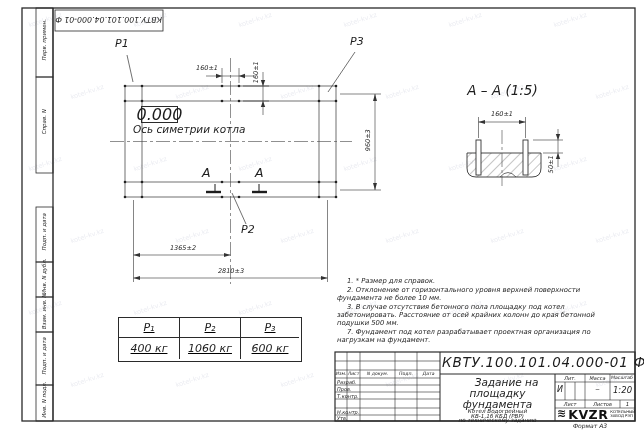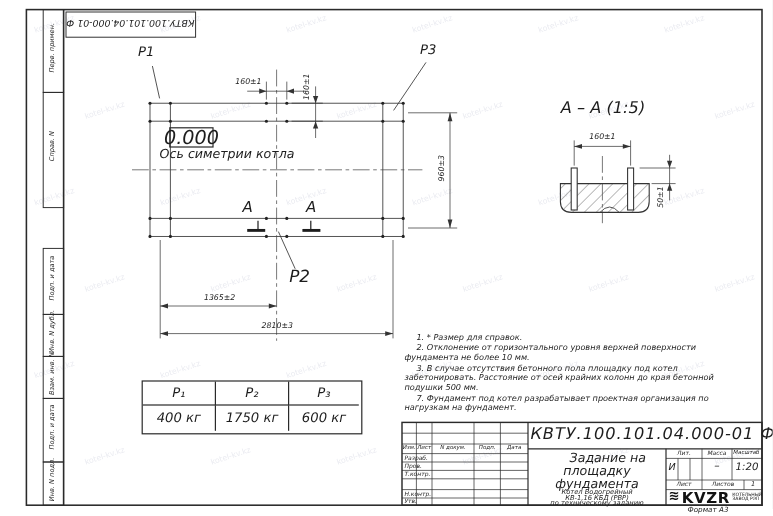--- a/index.html
+++ b/index.html
@@ -11,21 +11,21 @@
   .r{transform:rotate(-90deg);}
   .flip{transform:rotate(180deg);}
   .boxed{border:0.8px solid #2a2a2a;display:flex;align-items:center;justify-content:center;}
   svg{position:absolute;left:0;top:0;}
   .wm{position:absolute;font:6.5px "DejaVu Sans",sans-serif;color:rgba(70,80,130,0.12);
       transform:rotate(-18deg);white-space:nowrap;pointer-events:none;}
   .note{position:relative;font:italic 6.8px/1.18 "DejaVu Sans",sans-serif;color:#1d1d1d;
         text-indent:10px;margin:0 0 1px 0;}
   .cell{display:flex;align-items:center;justify-content:center;font-style:italic;color:#1d1d1d;}
   .ptable{position:absolute;left:118px;top:317px;width:182px;height:43px;border:1px solid #2a2a2a;
-          display:grid;grid-template-columns:61px 61px 58px;grid-template-rows:20px 21px;}
+          display:grid;grid-template-columns:61px 61px 58px;grid-template-rows:20px 21px;text-decoration:underline;}
   .ptable .cell{border-right:0.8px solid #2a2a2a;border-bottom:0.8px solid #2a2a2a;font-size:11px;}
   .ptable .cell:nth-child(3n){border-right:none;text-align:center;}
   .ptable .cell:nth-child(n+4){border-bottom:none;}
   .logo{position:absolute;left:557px;top:407px;width:78px;height:14px;display:flex;
         align-items:center;gap:2px;color:#111;}
   .logo .mark{font-size:11px;font-weight:bold;line-height:10px;}
   .logo .kvzr{font-weight:bold;font-size:12.5px;letter-spacing:0.5px;}
   .logo .cap{font-size:3.8px;line-height:1.15;}
 </style>
 </head>
@@ -231,21 +231,21 @@
   <div class="t c r" style="left:10px;top:36.5px;width:69px;font-size:5.5px;">Перв. примен.</div>
   <div class="t c r" style="left:-3.5px;top:119px;width:96px;font-size:5.5px;">Справ. N</div>
   <div class="t c r" style="left:17px;top:228.5px;width:55px;font-size:5.5px;">Подп. и дата</div>
   <div class="t c r" style="left:27px;top:273.5px;width:35px;font-size:5.5px;">Инв. N дубл.</div>
   <div class="t c r" style="left:27px;top:308.5px;width:35px;font-size:5.5px;">Взам. инв. N</div>
   <div class="t c r" style="left:18px;top:352.5px;width:53px;font-size:5.5px;">Подп. и дата</div>
   <div class="t c r" style="left:26.5px;top:397px;width:36px;font-size:5.5px;">Инв. N подл.</div>
 
   <div class="t" style="left:115px;top:38px;font-size:11px;">P1</div>
   <div class="t" style="left:350px;top:36px;font-size:11px;">P3</div>
-  <div class="t" style="left:241px;top:224px;font-size:14px;">P2</div>
+  <div class="t" style="left:241px;top:224px;font-size:11px;">P2</div>
   <div class="t" style="left:202px;top:167px;font-size:12.5px;">A</div>
   <div class="t" style="left:255px;top:167px;font-size:12.5px;">A</div>
   <div class="t c boxed" style="left:141px;top:106px;width:35px;height:15px;font-size:16px;">0.000</div>
   <div class="t" style="left:133px;top:124px;font-size:10.5px;">Ось симетрии котла</div>
 
   <div class="t c" style="left:190px;top:65px;width:34px;font-size:6.5px;">160±1</div>
   <div class="t c r" style="left:239px;top:69px;width:34px;font-size:6.5px;">160±1</div>
   <div class="t c r" style="left:351px;top:137px;width:34px;font-size:6.5px;">960±3</div>
   <div class="t c" style="left:158px;top:245px;width:50px;font-size:6.5px;">1365±2</div>
   <div class="t c" style="left:206px;top:268px;width:50px;font-size:6.5px;">2810±3</div>
@@ -259,21 +259,21 @@
     <p class="note">2. Отклонение от горизонтального уровня верхней поверхности фундамента не более 10 мм.</p>
     <p class="note">3. В случае отсутствия бетонного пола площадку под котел забетонировать. Расстояние от осей крайних колонн до края бетонной подушки 500 мм.</p>
     <p class="note">7. Фундамент под котел разрабатывает проектная организация по нагрузкам на фундамент.</p>
   </div>
 
   <div class="ptable">
     <div class="cell">P₁</div>
     <div class="cell">P₂</div>
     <div class="cell">P₃</div>
     <div class="cell">400 кг</div>
-    <div class="cell">1750 кг</div>
+    <div class="cell">1060 кг</div>
     <div class="cell">600 кг</div>
   </div>
 
   <div class="t c" style="left:442px;top:356px;width:191px;font-size:13.5px;letter-spacing:0.8px;">КВТУ.100.101.04.000-01 Ф</div>
 
   <div class="t c" style="left:441px;top:377px;width:131px;font-size:10.5px;">Задание на</div>
   <div class="t c" style="left:441px;top:388px;width:113px;font-size:10.5px;">площадку</div>
   <div class="t c" style="left:441px;top:399px;width:113px;font-size:10.5px;">фундамента</div>
   <div class="t c" style="left:441px;top:409px;width:113px;font-size:5.6px;">Котел Водогрейный</div>
   <div class="t c" style="left:441px;top:413.5px;width:113px;font-size:5.6px;">КВ-1,16 КБД (РВР)</div>

